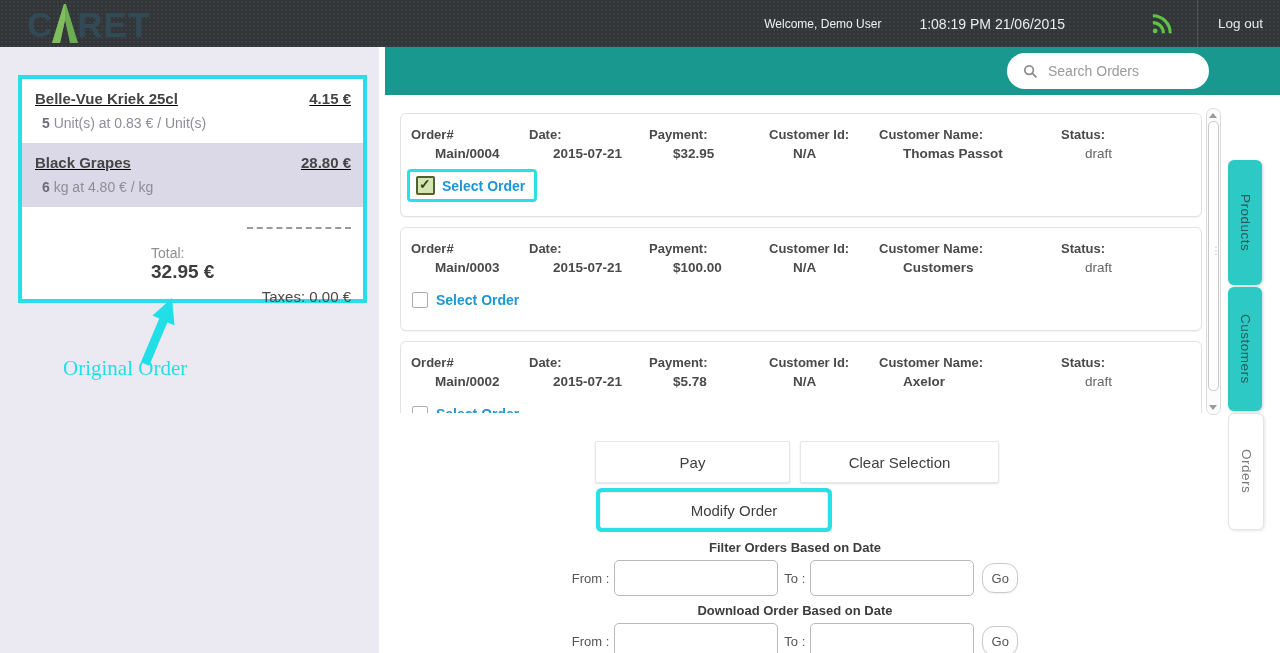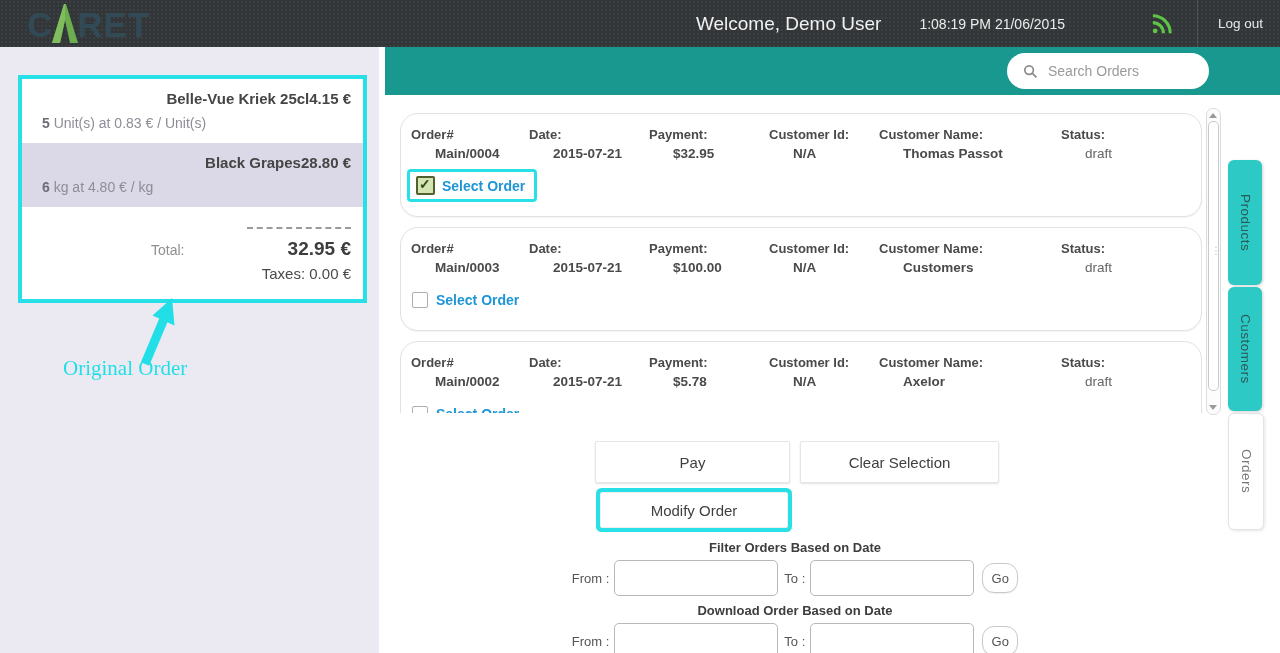--- a/index.html
+++ b/index.html
@@ -11,21 +11,21 @@
   
   .topbar{
     position:absolute;left:0;top:0;width:1280px;height:47px;background:#333638;
     background-image:radial-gradient(rgba(255,255,255,0.05) 1px,transparent 1px);
     background-size:4px 4px;z-index:5;
   }
   .logo{position:absolute;left:27px;top:3px;display:flex;align-items:flex-end;height:42px;}
   .logo .ltr{font-size:35px;font-weight:bold;color:#314a55;letter-spacing:1px;line-height:40px;}
   .logo svg{margin:0 -4px 1px -4px;}
   .topbar-right{position:absolute;right:0;top:0;height:47px;display:flex;align-items:center;}
-  .welcome{color:#f0f0f0;font-size:19px;margin-right:38px;}
+  .welcome{color:#f0f0f0;font-size:12px;margin-right:38px;}
   .datetime{color:#ececec;font-size:14px;margin-right:86px;}
   .wifi{margin-right:24px;display:flex;align-items:center;}
   .logout{
     color:#e8e8e8;font-size:13.5px;height:47px;display:flex;align-items:center;
     padding:0 17px 0 20px;border-left:1px solid rgba(255,255,255,0.12);cursor:pointer;
   }
   
   .left-panel{position:absolute;left:0;top:47px;width:379px;height:606px;background:#ebe9f1;}
   .teal-band{position:absolute;left:385px;top:47px;width:895px;height:48px;background:#19988f;}
   .search-pill{
@@ -38,41 +38,41 @@
     font-size:14px;color:#555;width:150px;
   }
   .search-pill input::placeholder{color:#9a9a9a;}
   
   .cart-box{
     position:absolute;left:18px;top:75px;width:341px;height:220px;background:#fff;
     border:4px solid #27dfe7;z-index:3;
   }
   .cart-item{padding:11px 12px 12px 13px;}
   .cart-item.selected{background:#dbd9e7;}
-  .ci-top{display:flex;justify-content:flex-end;align-items:baseline;}
+  .ci-top{display:flex;justify-content:space-between;align-items:baseline;text-decoration:underline;}
   .ci-name{font-size:15px;font-weight:bold;color:#454545;}
   .ci-price{font-size:15px;font-weight:bold;color:#454545;}
   .ci-sub{margin-top:8px;padding-left:7px;font-size:14px;color:#8f8c97;}
   .ci-qty{font-weight:bold;color:#6f6c78;}
   .cart-totals{position:absolute;right:12px;top:148px;width:200px;text-align:right;}
   .dash-line{border-top:2px dashed #9a9a9a;width:104px;margin-left:auto;}
-  .total-row{margin-top:9px;display:flex;justify-content:space-between;align-items:baseline;}
+  .total-row{margin-top:16px;display:flex;justify-content:space-between;align-items:baseline;flex-direction:column;}
   .total-label{font-size:14px;color:#8f8f8f;margin-right:9px;}
   .total-value{font-size:19px;font-weight:bold;color:#3d3d3d;}
   .taxes-row{margin-top:5px;font-size:15px;color:#4a4a4a;}
   .annotation-arrow{position:absolute;left:130px;top:292px;z-index:4;}
   .annotation-text{
     position:absolute;left:63px;top:356px;font-family:"Liberation Serif",serif;
     font-size:21px;color:#22dfe7;z-index:4;white-space:nowrap;
   }
   
   .orders-viewport{position:absolute;left:392px;top:108px;width:814px;height:305px;overflow:hidden;}
   .card{
     position:absolute;left:8px;width:800px;height:102px;background:#fff;
-    border:1px solid #e2e2e2;border-radius:18px;box-shadow:0 1px 1px rgba(0,0,0,0.05);
+    border:1px solid #e2e2e2;border-radius:6px;box-shadow:0 1px 1px rgba(0,0,0,0.05);
   }
   .card-cols{display:flex;padding:13px 8px 0 10px;}
   .col{flex:none;}
   .col .lab{font-size:13px;font-weight:bold;color:#4a4a4a;}
   .col .val{font-size:13.5px;font-weight:bold;color:#4a4a4a;margin-top:4px;margin-left:24px;}
   .col .val.muted{font-weight:normal;color:#666;}
   .w1{width:118px;}.w2{width:120px;}.w3{width:120px;}.w4{width:110px;}.w5{width:182px;}.w6{flex:1;}
   .select-row{display:flex;align-items:center;margin:17px 0 0 11px;}
   .checkbox{
     width:14px;height:14px;border:1px solid #adadad;border-radius:2px;background:#fff;
@@ -118,21 +118,21 @@
   .tab-orders{top:413px;height:115px;}
   
   .btn{
     position:absolute;background:#fff;border:1px solid #e6e6e6;border-radius:2px;
     box-shadow:0 1px 2px rgba(0,0,0,0.12);font-size:15px;color:#3f3f3f;
     display:flex;align-items:center;justify-content:center;cursor:pointer;
     font-family:"Liberation Sans",sans-serif;
   }
   .btn-pay{left:595px;top:441px;width:193px;height:40px;}
   .btn-clear{left:800px;top:441px;width:197px;height:40px;}
-  .btn-modify{left:600px;top:492px;width:186px;height:34px;box-shadow:0 0 0 4px #2ae0e7;border:1px solid #eee;}
+  .btn-modify{left:600px;top:492px;width:186px;height:34px;box-shadow:0 0 0 4px #2ae0e7;border:1px solid #eee;padding-left:40px;}
   
   .date-section{position:absolute;left:555px;width:480px;}
   .fs1{top:540px;}
   .fs2{top:603px;}
   .ds-title{text-align:center;font-size:13px;font-weight:bold;color:#3d3d3d;}
   .ds-row{display:flex;align-items:center;justify-content:center;margin-top:5px;}
   .ds-label{font-size:13px;color:#555;margin-right:5px;white-space:nowrap;}
   .ds-input{
     width:150px;height:34px;border:1px solid #b9b9b9;border-radius:5px;background:#fff;
     margin-right:6px;outline:none;font-size:14px;color:#444;padding:0 6px;

